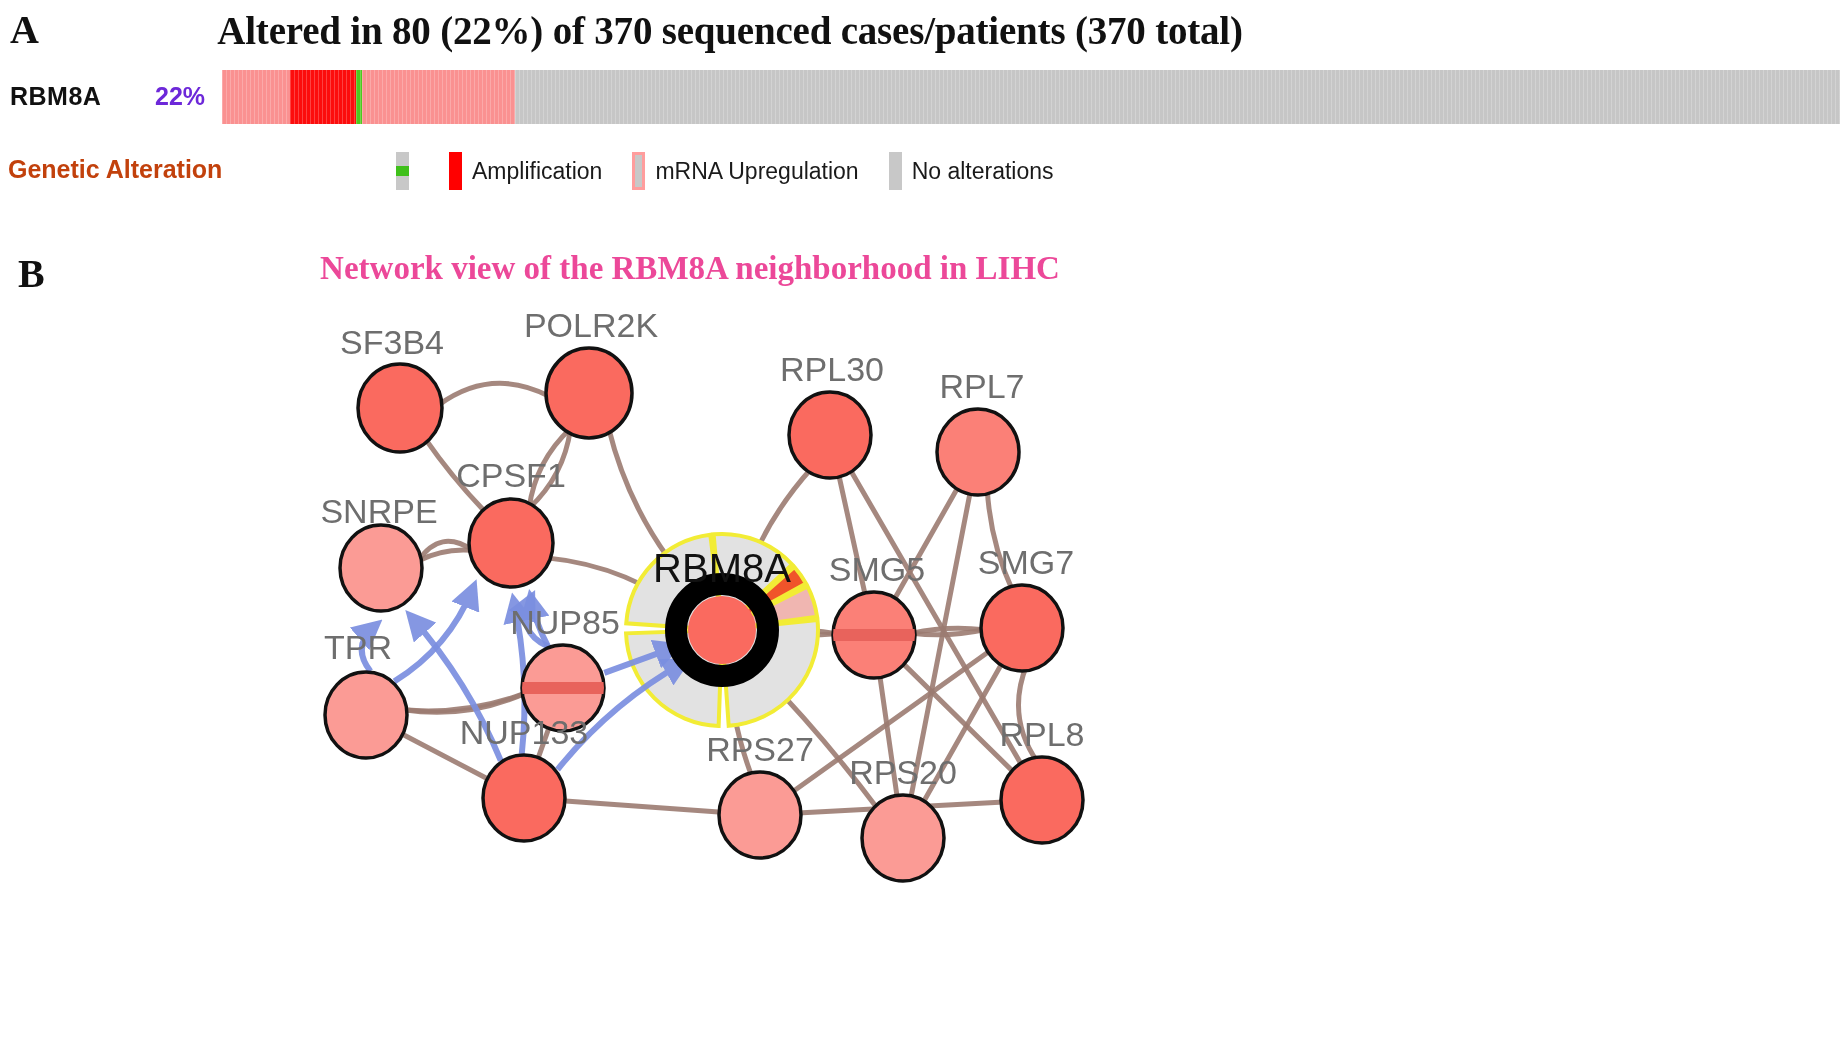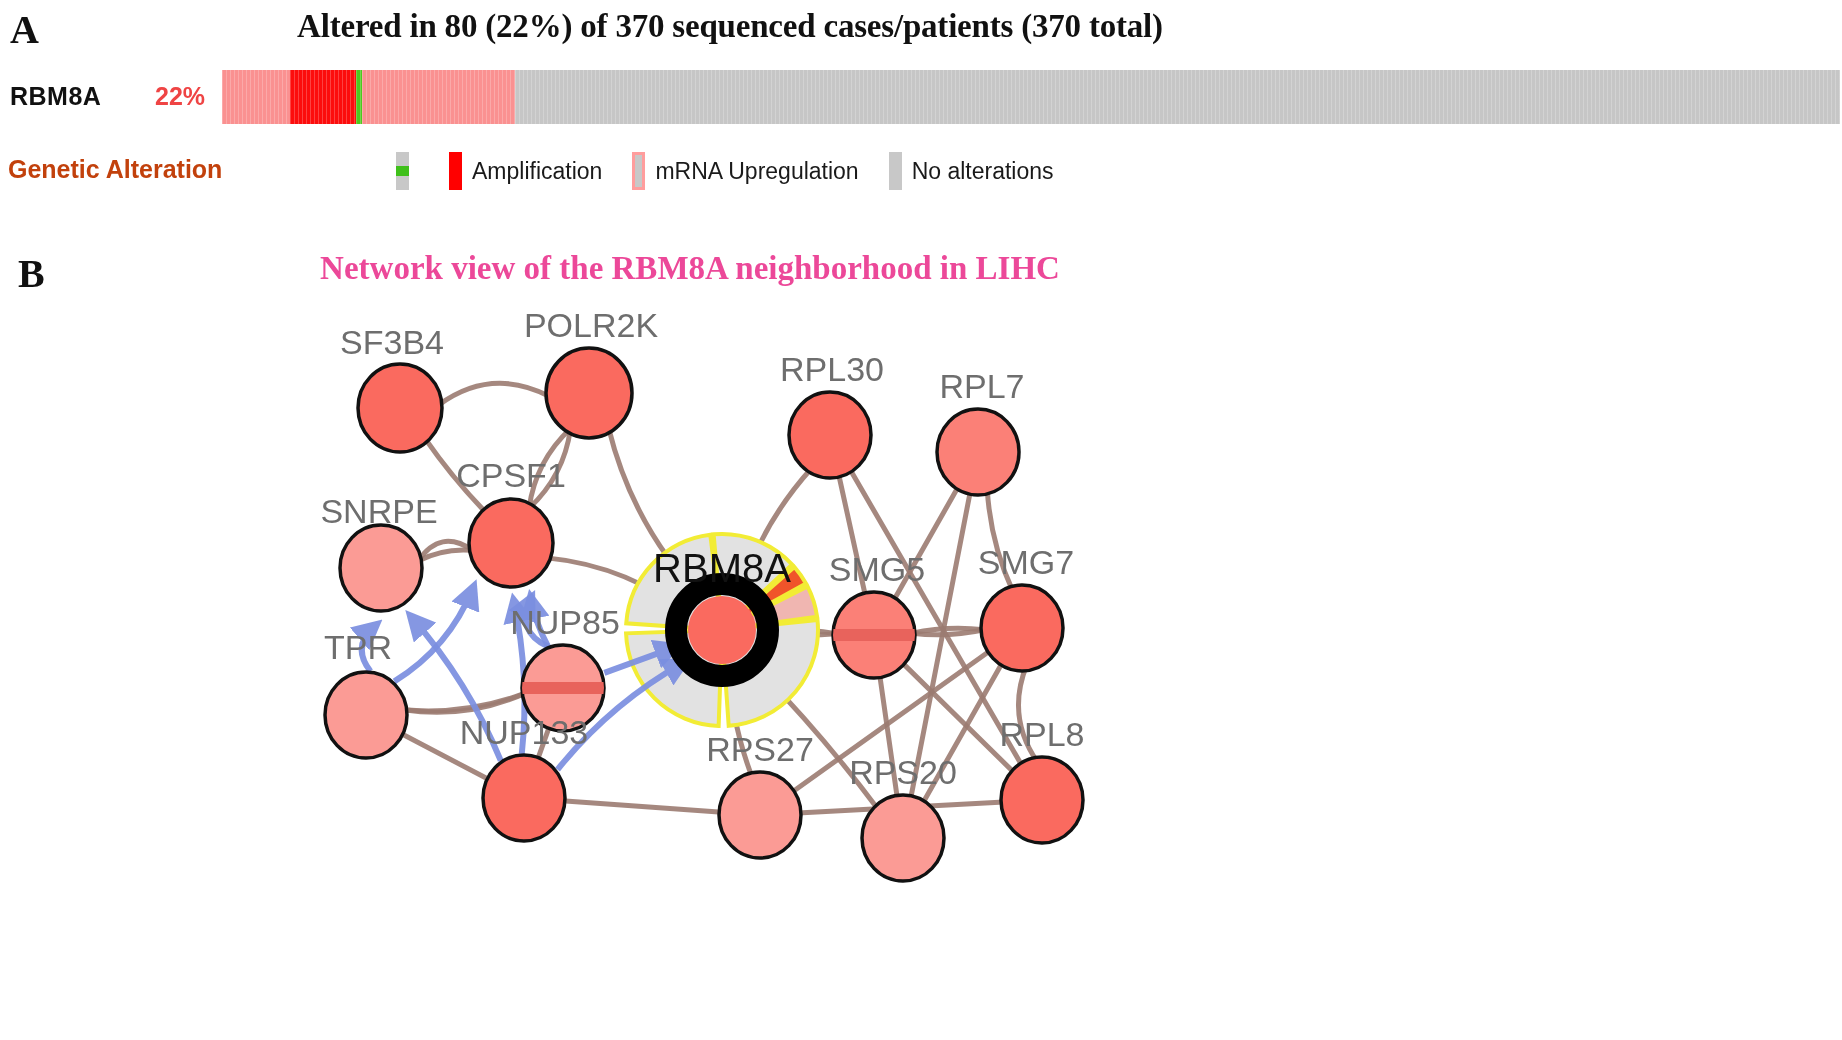--- a/index.html
+++ b/index.html
@@ -10,30 +10,30 @@
   }
   .panel-letter{
     position:absolute;font-family:"Liberation Serif", serif;
     font-weight:bold;color:#111;
   }
   #panel-a-letter{left:10px;top:6px;font-size:40px;}
   #panel-b-letter{left:18px;top:250px;font-size:40px;}
 
   #oncoprint-title{
     position:absolute;left:0;top:8px;width:1460px;text-align:center;
-    font-family:"Liberation Serif", serif;font-weight:bold;font-size:33px;color:#111;
+    font-family:"Liberation Serif", serif;font-weight:bold;font-size:39px;color:#111;
     letter-spacing:-0.2px;
   }
 
   #gene-label{
     position:absolute;left:10px;top:82px;font-size:25px;font-weight:bold;color:#111;
     letter-spacing:0.5px;
   }
   #gene-pct{
-    position:absolute;left:155px;top:82px;font-size:25px;font-weight:bold;color:#ef4444;
+    position:absolute;left:155px;top:82px;font-size:25px;font-weight:bold;color:#6d28d9;
   }
 
   #oncoprint-track{
     position:absolute;left:222px;top:70px;width:1618px;height:54px;
     overflow:hidden;
   }
   .onco-seg{position:absolute;top:0;height:54px;}
   .onco-stripes{
     position:absolute;top:0;height:54px;
     background-image:repeating-linear-gradient(

